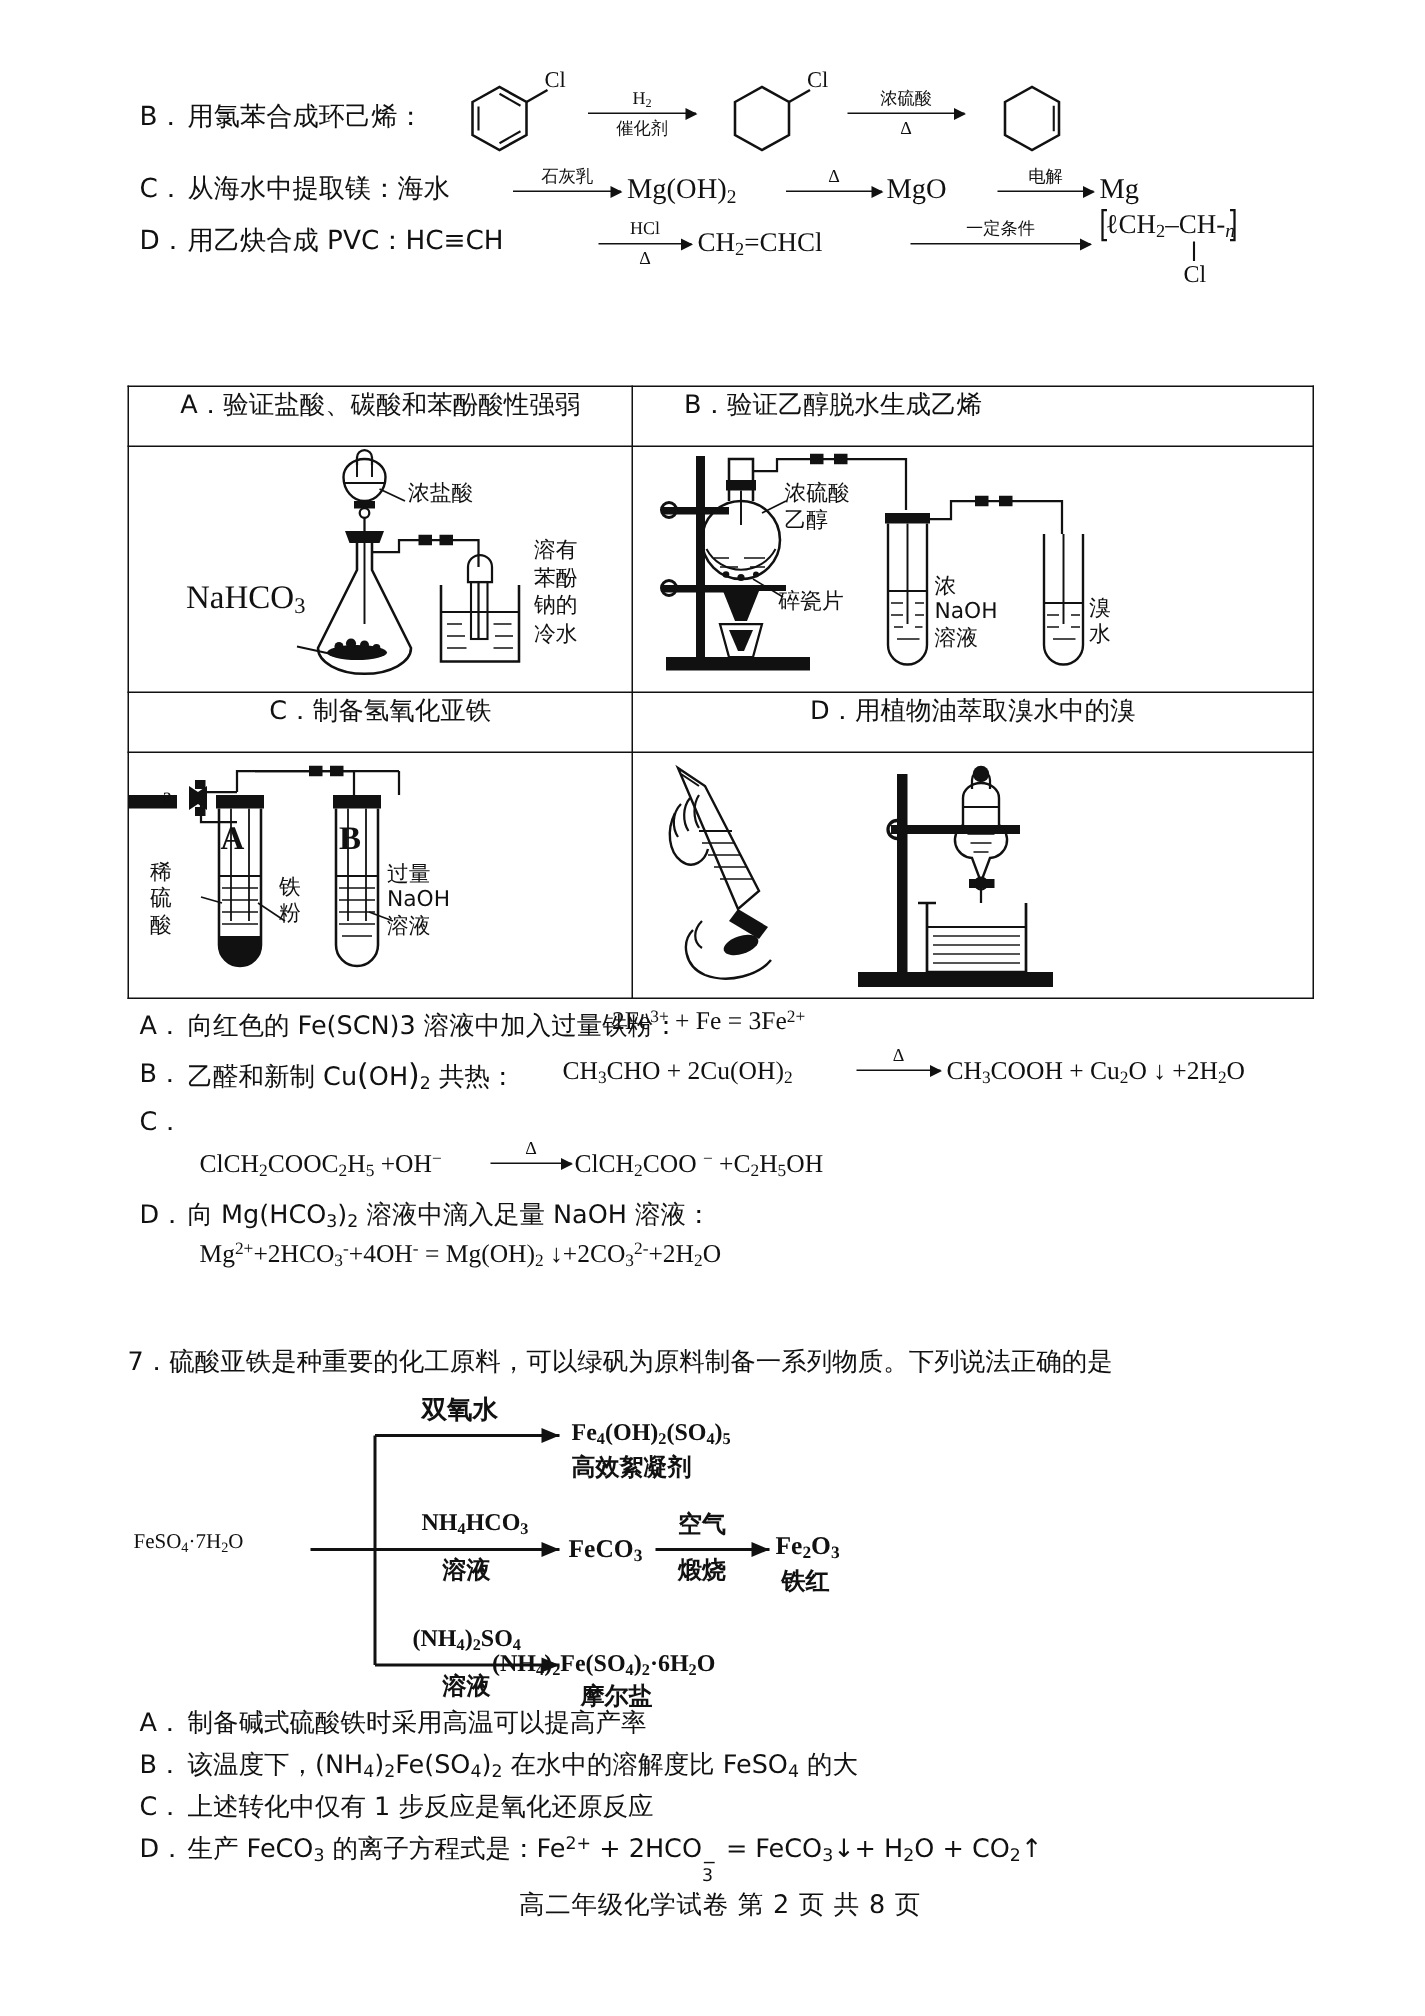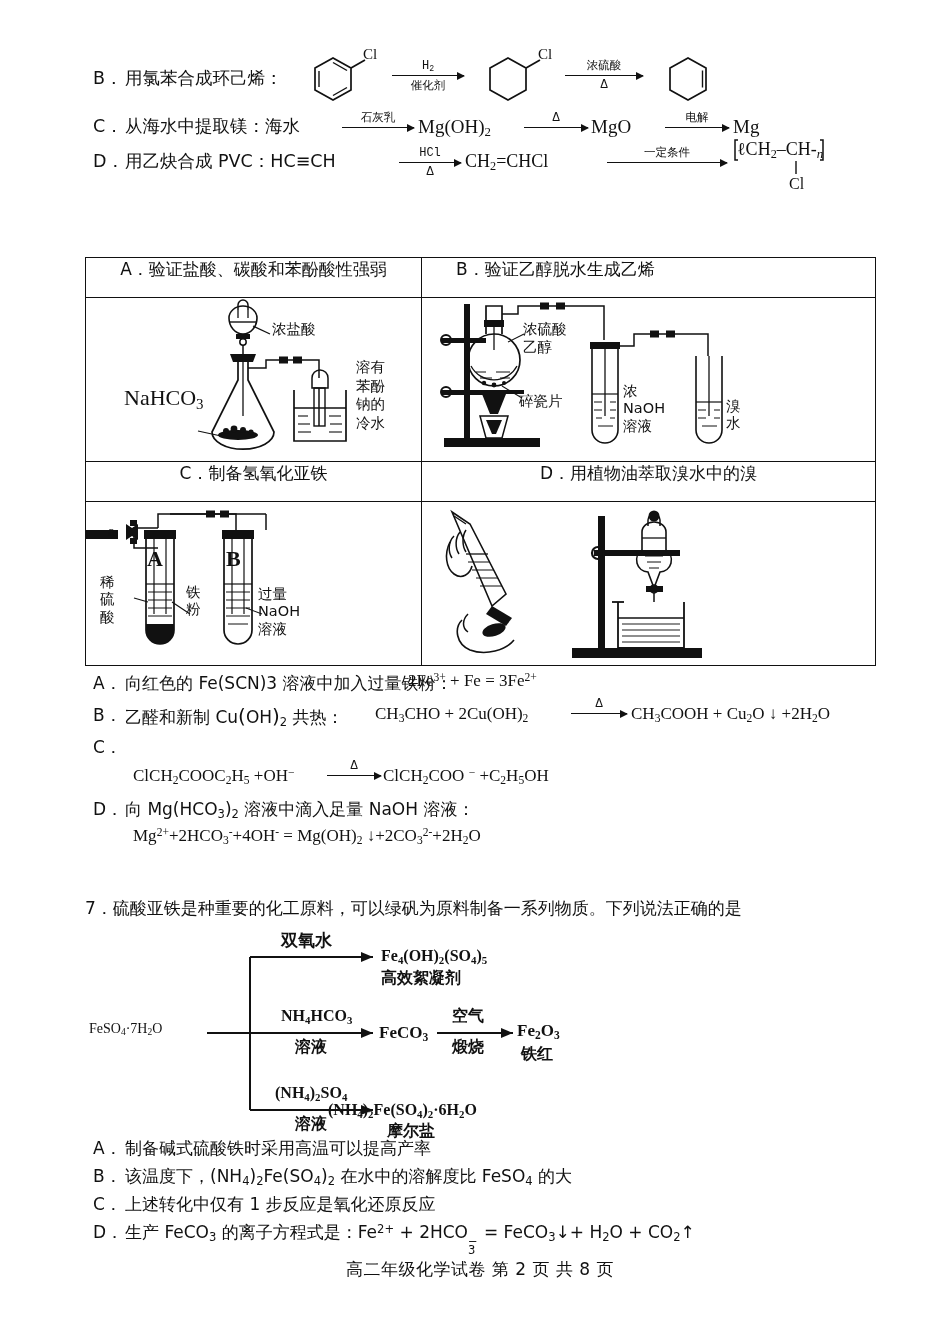--- a/index.html
+++ b/index.html
@@ -37,21 +37,21 @@
     border-bottom: 4.2px solid transparent;
   }
   .arrow .above, .arrow .below {
     position: absolute; left: 0; width: 100%;
     text-align: center; font-size: 11.5px; white-space: nowrap;
     font-family: "DejaVu Sans", "Liberation Sans", sans-serif;
   }
   .arrow .above { bottom: 3px; }
   .arrow .below { top: 3px; }
   .arrow .above.sml, .arrow .below.sml {
-    font-family: Liberation Mono, monospace; font-size: 12px;
+    font-family: Liberation Serif, serif; font-size: 12px;
   }
 
   
   svg { display: block; }
   .mol { display: inline-block; vertical-align: middle; }
 
   
   table.q5 {
     border-collapse: collapse;
     width: 790px;
@@ -415,21 +415,21 @@
             <line x1="176" y1="112" x2="160" y2="106" stroke="#111" stroke-width="1.1"></line>
           </svg>
           <span class="lbl serif" style="left:22px;top:22px;font-size:15px;">a</span>
           <span class="lbl serif" style="left:61px;top:45px;font-weight:700;">A</span>
           <span class="lbl serif" style="left:140px;top:45px;font-weight:700;">B</span>
           <span class="lbl" style="left:14px;top:72px;line-height:1.2;">稀
 硫
 酸</span>
           <span class="lbl" style="left:100px;top:82px;line-height:1.2;">铁
 粉</span>
-          <span class="lbl" style="left:172px;top:84px;line-height:1.2;">过量
+          <span class="lbl" style="left:172px;top:73px;line-height:1.2;">过量
 NaOH
 溶液</span>
         </div>
       </td>
 
       <td class="fig">
         <div class="figwrap">
           <svg width="454" height="163" viewBox="0 0 454 163">
 
             <path d="M28,40 C22,52 24,66 32,72 C40,78 48,72 50,64" fill="none" stroke="#111" stroke-width="1.6"></path>

